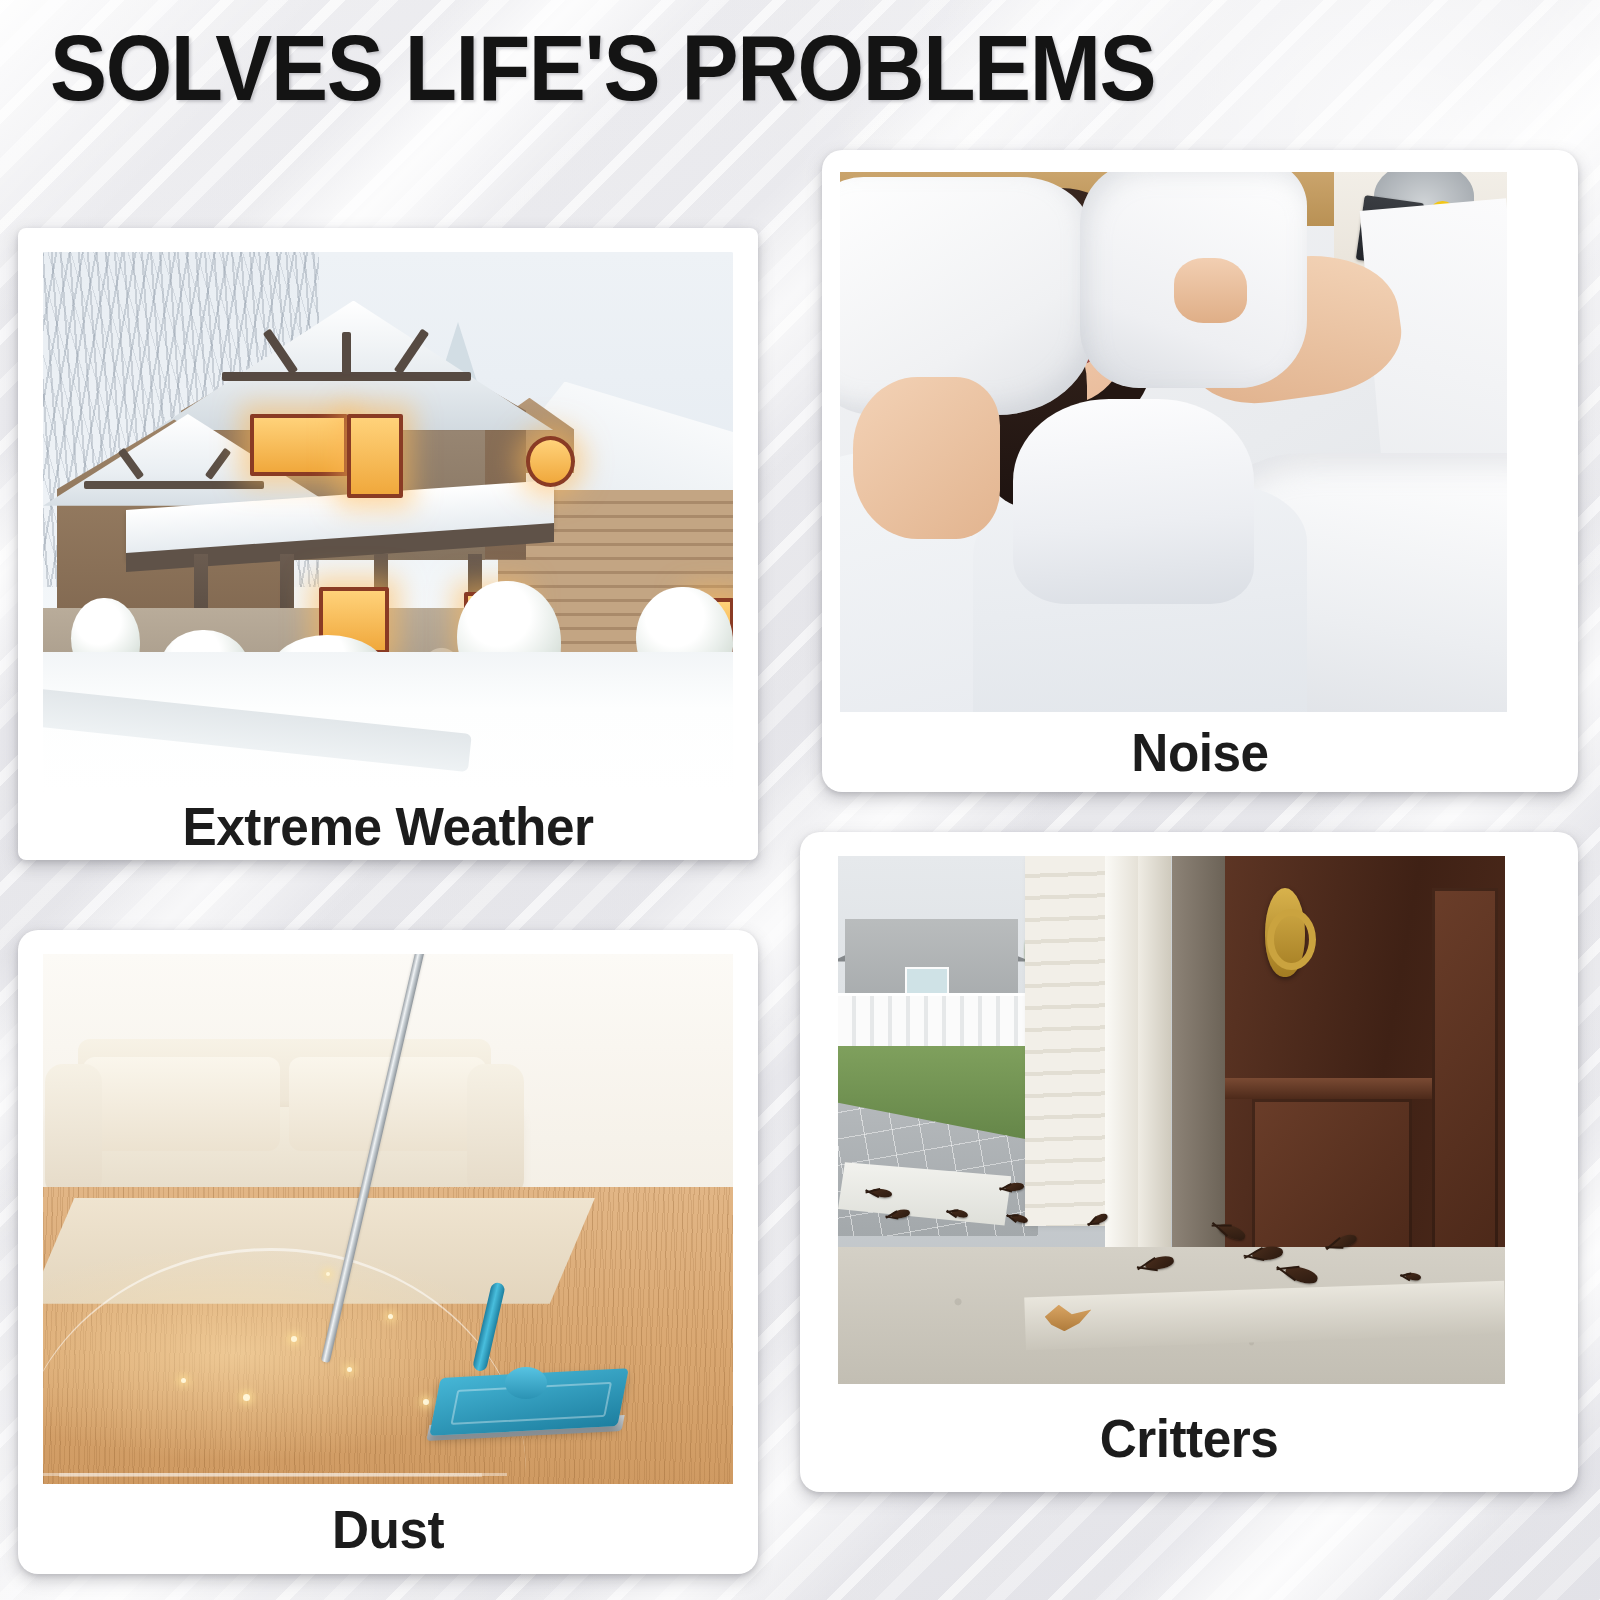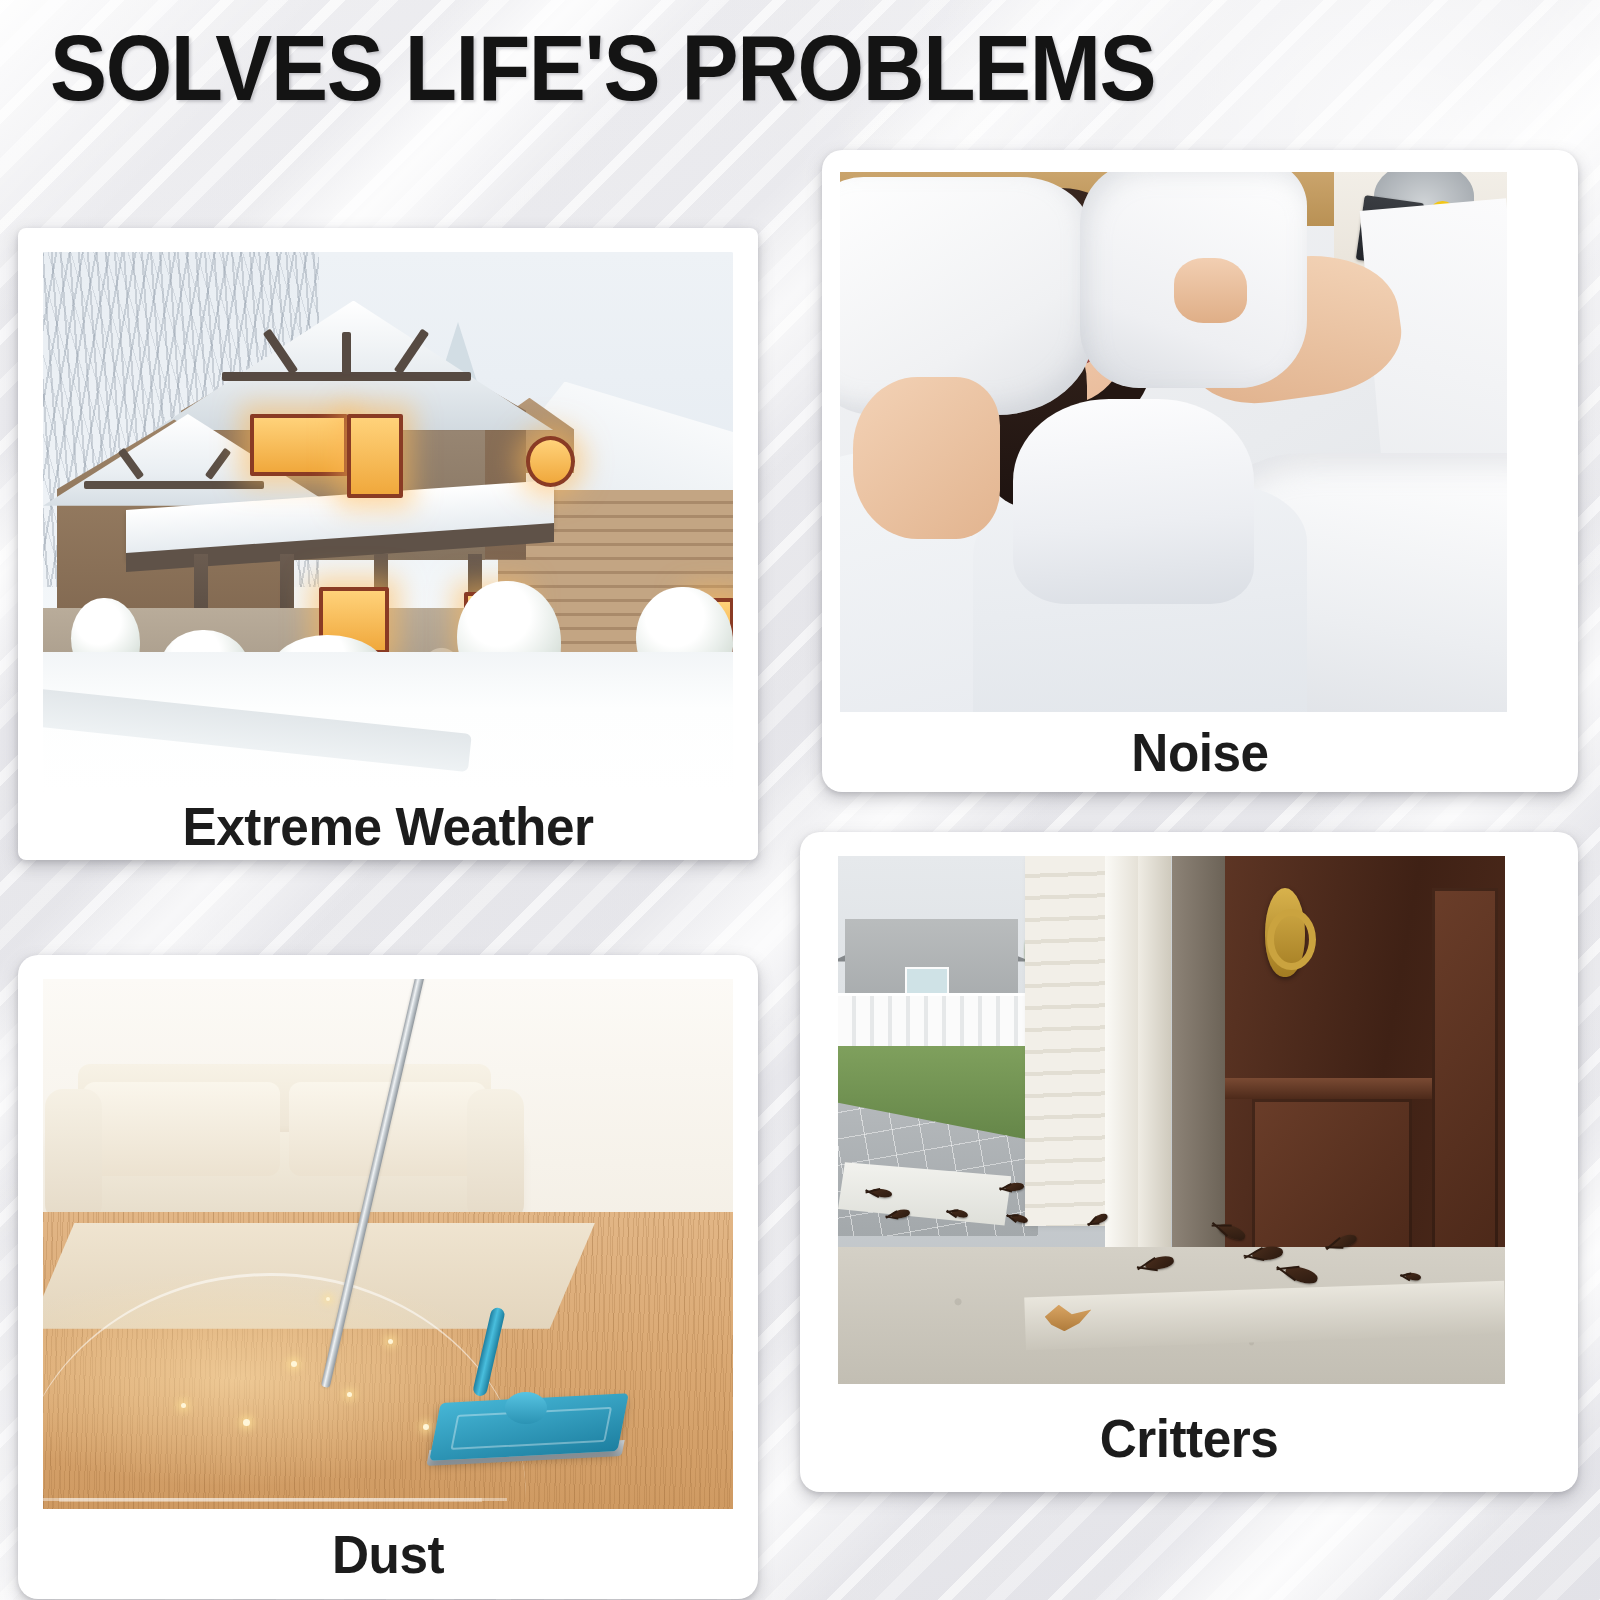--- a/index.html
+++ b/index.html
@@ -58,21 +58,21 @@
     flex:1;display:flex;align-items:center;justify-content:center;
     width:100%;
     font-size:54px;font-weight:700;color:#1c1c1c;letter-spacing:-.5px;
     transform:scaleX(.95);
   }
 
   #card-weather{left:18px;top:228px;width:740px;height:632px;border-radius:8px;}
   #card-weather .photo{margin-top:24px;width:690px;height:540px;border-radius:2px;}
   #card-noise{left:822px;top:150px;width:756px;height:642px;}
   #card-noise .photo{margin-top:22px;width:667px;height:540px;align-self:flex-start;margin-left:18px;}
-  #card-dust{left:18px;top:930px;width:740px;height:644px;margin-top:25px;}
+  #card-dust{left:18px;top:930px;width:740px;height:644px;}
   #card-dust .photo{margin-top:24px;width:690px;height:530px;}
   #card-critters{left:800px;top:832px;width:778px;height:660px;}
   #card-critters .photo{margin-top:24px;width:667px;height:528px;align-self:flex-start;margin-left:38px;}
 
   
   .ph-weather{background:linear-gradient(#eef2f6 0%,#e8eef4 38%,#f2f6f9 60%,#fbfcfd 100%);}
   .w-sky{position:absolute;left:0;top:0;width:100%;height:46%;
     background:linear-gradient(#eef2f6,#e6ecf2);}
   .w-trees{position:absolute;left:-2%;top:0;width:42%;height:62%;
     background:

